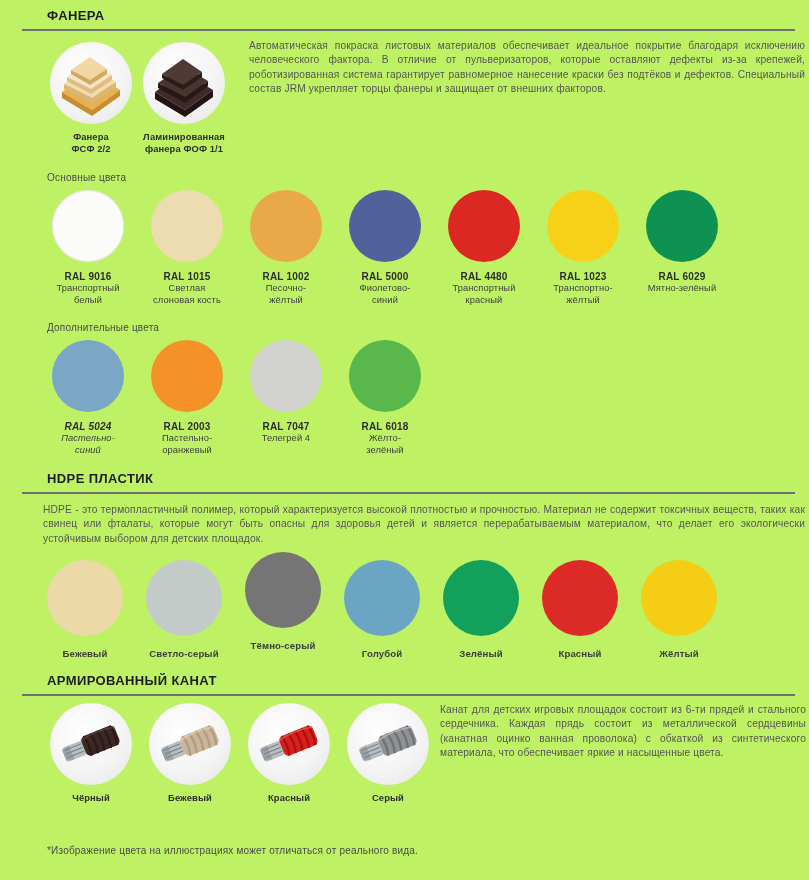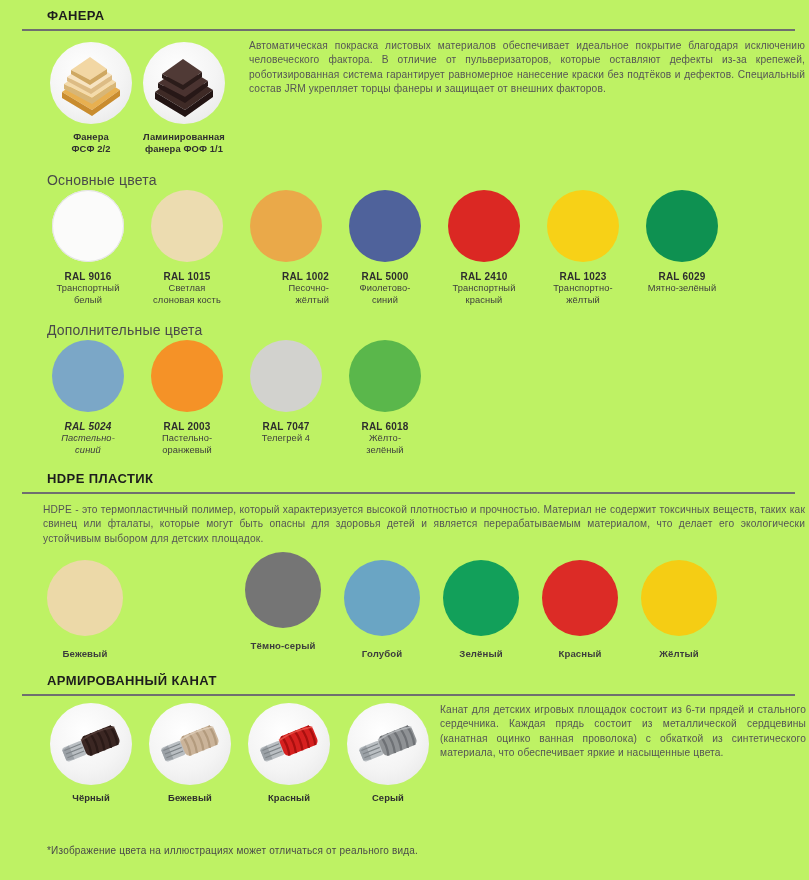--- a/index.html
+++ b/index.html
@@ -51,21 +51,21 @@
     line-height: 14.4px;
     color: #555555;
     text-align: justify;
     font-family: "Liberation Sans", "DejaVu Sans", sans-serif;
     letter-spacing: 0.15px;
   }
 
   
   .group-caption {
     position: absolute;
-    font-size: 14px;
+    font-size: 10px;
     color: #4a4a4a;
     letter-spacing: 0.2px;
   }
 
   
   .swatch {
     position: absolute;
     width: 86px;
     text-align: center;
   }
@@ -199,37 +199,37 @@
     <div class="name">белый</div>
   </div>
 
   <div class="swatch" style="left:144px; top:190px;">
     <span class="disc" style="background:#ecdcb0;"></span>
     <div class="code">RAL 1015</div>
     <div class="name">Светлая</div>
     <div class="name">слоновая кость</div>
   </div>
 
-  <div class="swatch" style="left:243px; top:190px;text-align:right;">
+  <div class="swatch" style="left:243px; top:190px;">
     <span class="disc" style="background:#eaa949;"></span>
     <div class="code">RAL 1002</div>
     <div class="name">Песочно-</div>
     <div class="name">жёлтый</div>
   </div>
 
   <div class="swatch" style="left:342px; top:190px;">
     <span class="disc" style="background:#4f629b;"></span>
     <div class="code">RAL 5000</div>
     <div class="name">Фиолетово-</div>
     <div class="name">синий</div>
   </div>
 
   <div class="swatch" style="left:441px; top:190px;">
     <span class="disc" style="background:#db2823;"></span>
-    <div class="code">RAL 2410</div>
+    <div class="code">RAL 4480</div>
     <div class="name">Транспортный</div>
     <div class="name">красный</div>
   </div>
 
   <div class="swatch" style="left:540px; top:190px;">
     <span class="disc" style="background:#f7d117;"></span>
     <div class="code">RAL 1023</div>
     <div class="name">Транспортно-</div>
     <div class="name">жёлтый</div>
   </div>
@@ -274,20 +274,24 @@
   <div class="section-head" style="top:471px;">
     <div class="section-title">HDPE ПЛАСТИК</div>
     <div class="section-rule"></div>
   </div>
 
   <div class="para" style="left:43px; top:503px; width:762px;">HDPE - это термопластичный полимер, который характеризуется высокой плотностью и прочностью. Материал не содержит токсичных веществ, таких как свинец или фталаты, которые могут быть опасны для здоровья детей и является перерабатываемым материалом, что делает его экологически устойчивым выбором для детских площадок.</div>
 
   <div class="swatch hdpe" style="left:42px; top:560px;">
     <span class="disc" style="background:#ecd9a8;"></span>
     <div class="name">Бежевый</div>
+  </div>
+  <div class="swatch hdpe" style="left:141px; top:560px;">
+    <span class="disc" style="background:#c3cbc9;"></span>
+    <div class="name">Светло-серый</div>
   </div>
   <div class="swatch hdpe" style="left:240px; top:552px;">
     <span class="disc" style="background:#757575;"></span>
     <div class="name">Тёмно-серый</div>
   </div>
   <div class="swatch hdpe" style="left:339px; top:560px;">
     <span class="disc" style="background:#6aa5c4;"></span>
     <div class="name">Голубой</div>
   </div>
   <div class="swatch hdpe" style="left:438px; top:560px;">

